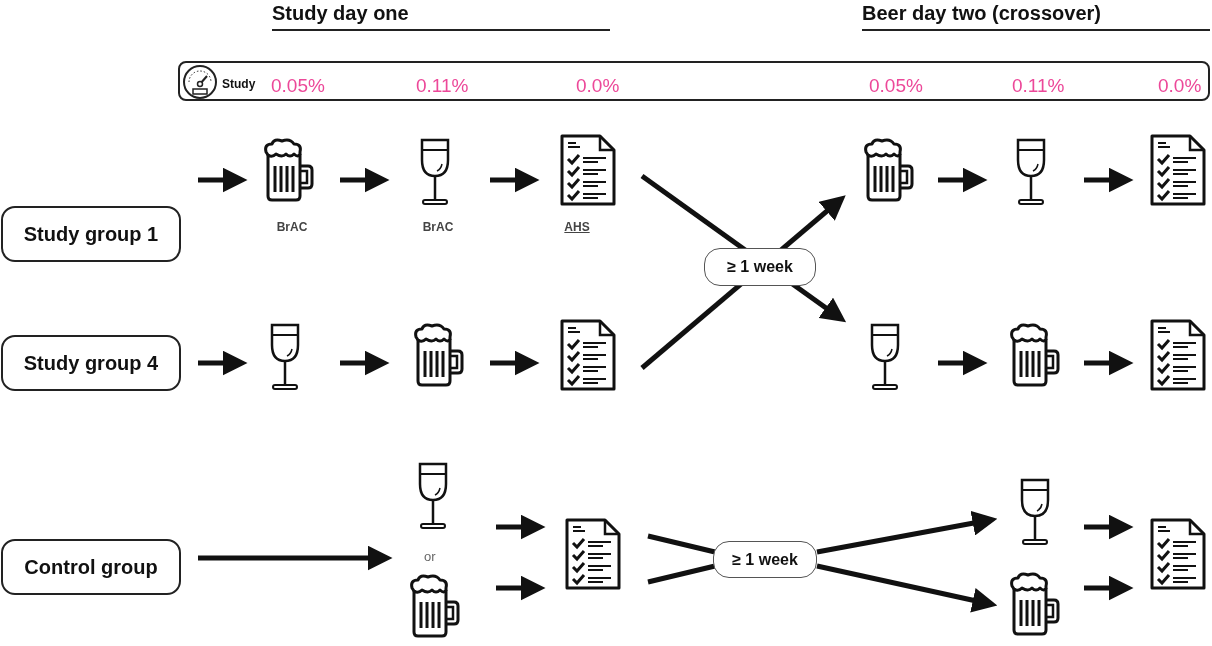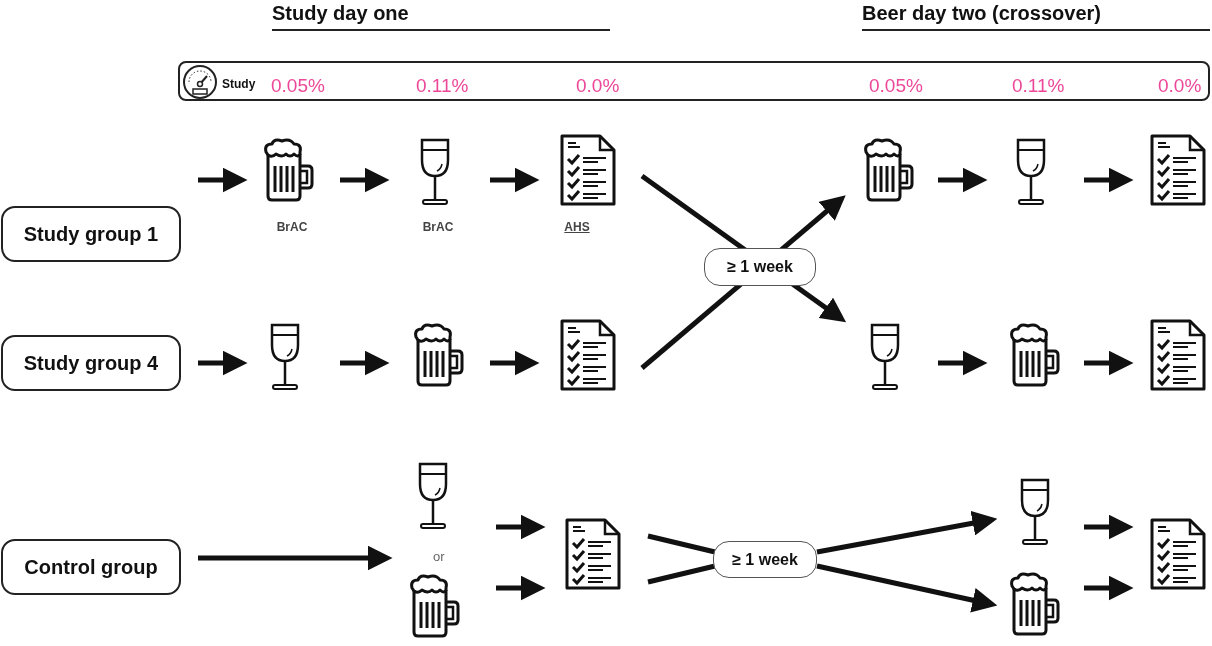--- a/index.html
+++ b/index.html
@@ -41,21 +41,21 @@
 <div class="abs brac-val" style="left:1158px;">0.0%</div>
 
 <div class="abs group" style="top:170px;margin-top:36px;">Study group 1</div>
 <div class="abs group" style="top:335px;">Study group 4</div>
 <div class="abs group" style="top:514px;margin-top:25px;">Control group</div>
 
 <div class="abs icon-lbl" style="left:262px;top:220px;">BrAC</div>
 <div class="abs icon-lbl" style="left:408px;top:220px;">BrAC</div>
 <div class="abs icon-lbl" style="left:547px;top:220px;text-decoration:underline;">AHS</div>
 
-<div class="abs or" style="left:424px;top:549px;margin-left:9px;">or</div>
+<div class="abs or" style="left:424px;top:549px;">or</div>
 
 <svg id="draw" width="1212" height="646">
   <defs>
     <marker id="ah" markerWidth="5" markerHeight="5" refX="3.5" refY="2.5" orient="auto" markerUnits="strokeWidth">
       <path d="M0,0 L5,2.5 L0,5 Z" fill="#111"></path>
     </marker>
     <g id="beer">
       <path d="M4 14 Q2 6 10 6 Q12 0 20 3 Q28 0 32 6 Q40 6 38 14 L38 16 Q36 20 32 16 Q28 20 24 16 Q20 20 14 16 Q10 20 6 17 Z" fill="#fff" stroke="#111" stroke-width="3" stroke-linejoin="round"></path>
       <path d="M6 16 L6 58 Q6 62 10 62 L34 62 Q38 62 38 58 L38 16" fill="none" stroke="#111" stroke-width="3"></path>
       <path d="M38 28 L46 28 Q50 28 50 32 L50 46 Q50 50 46 50 L38 50" fill="none" stroke="#111" stroke-width="3"></path>

